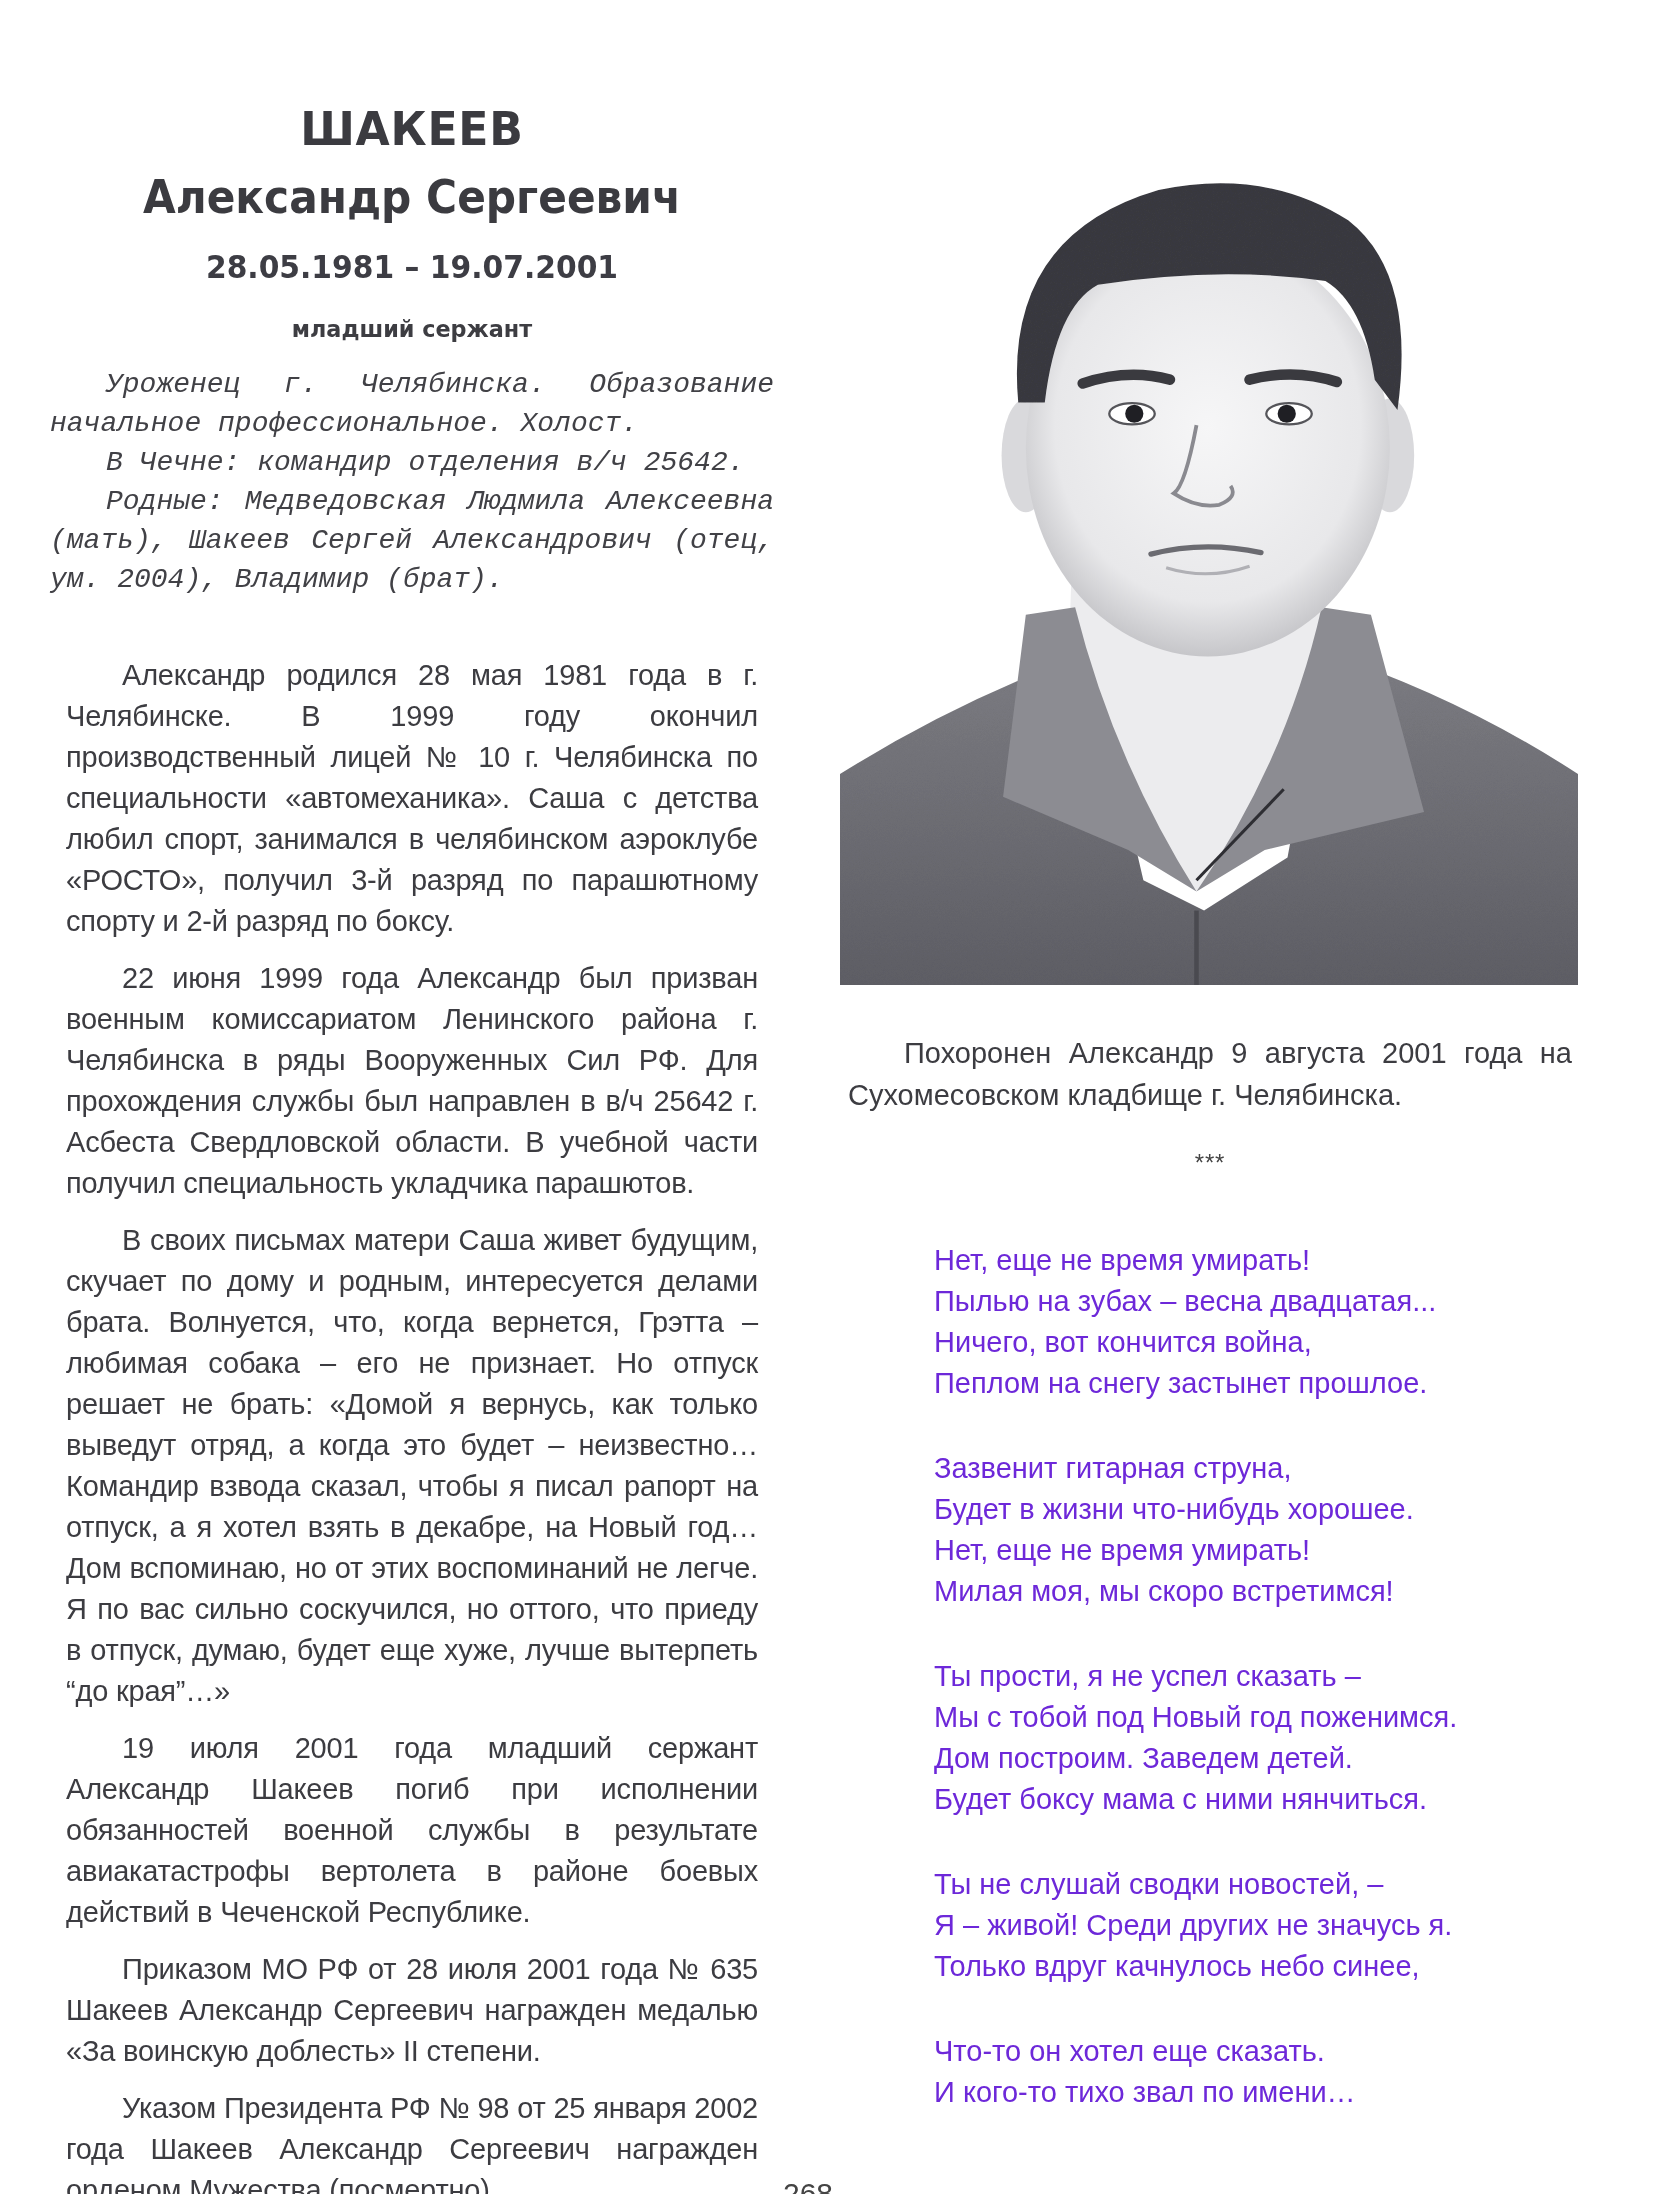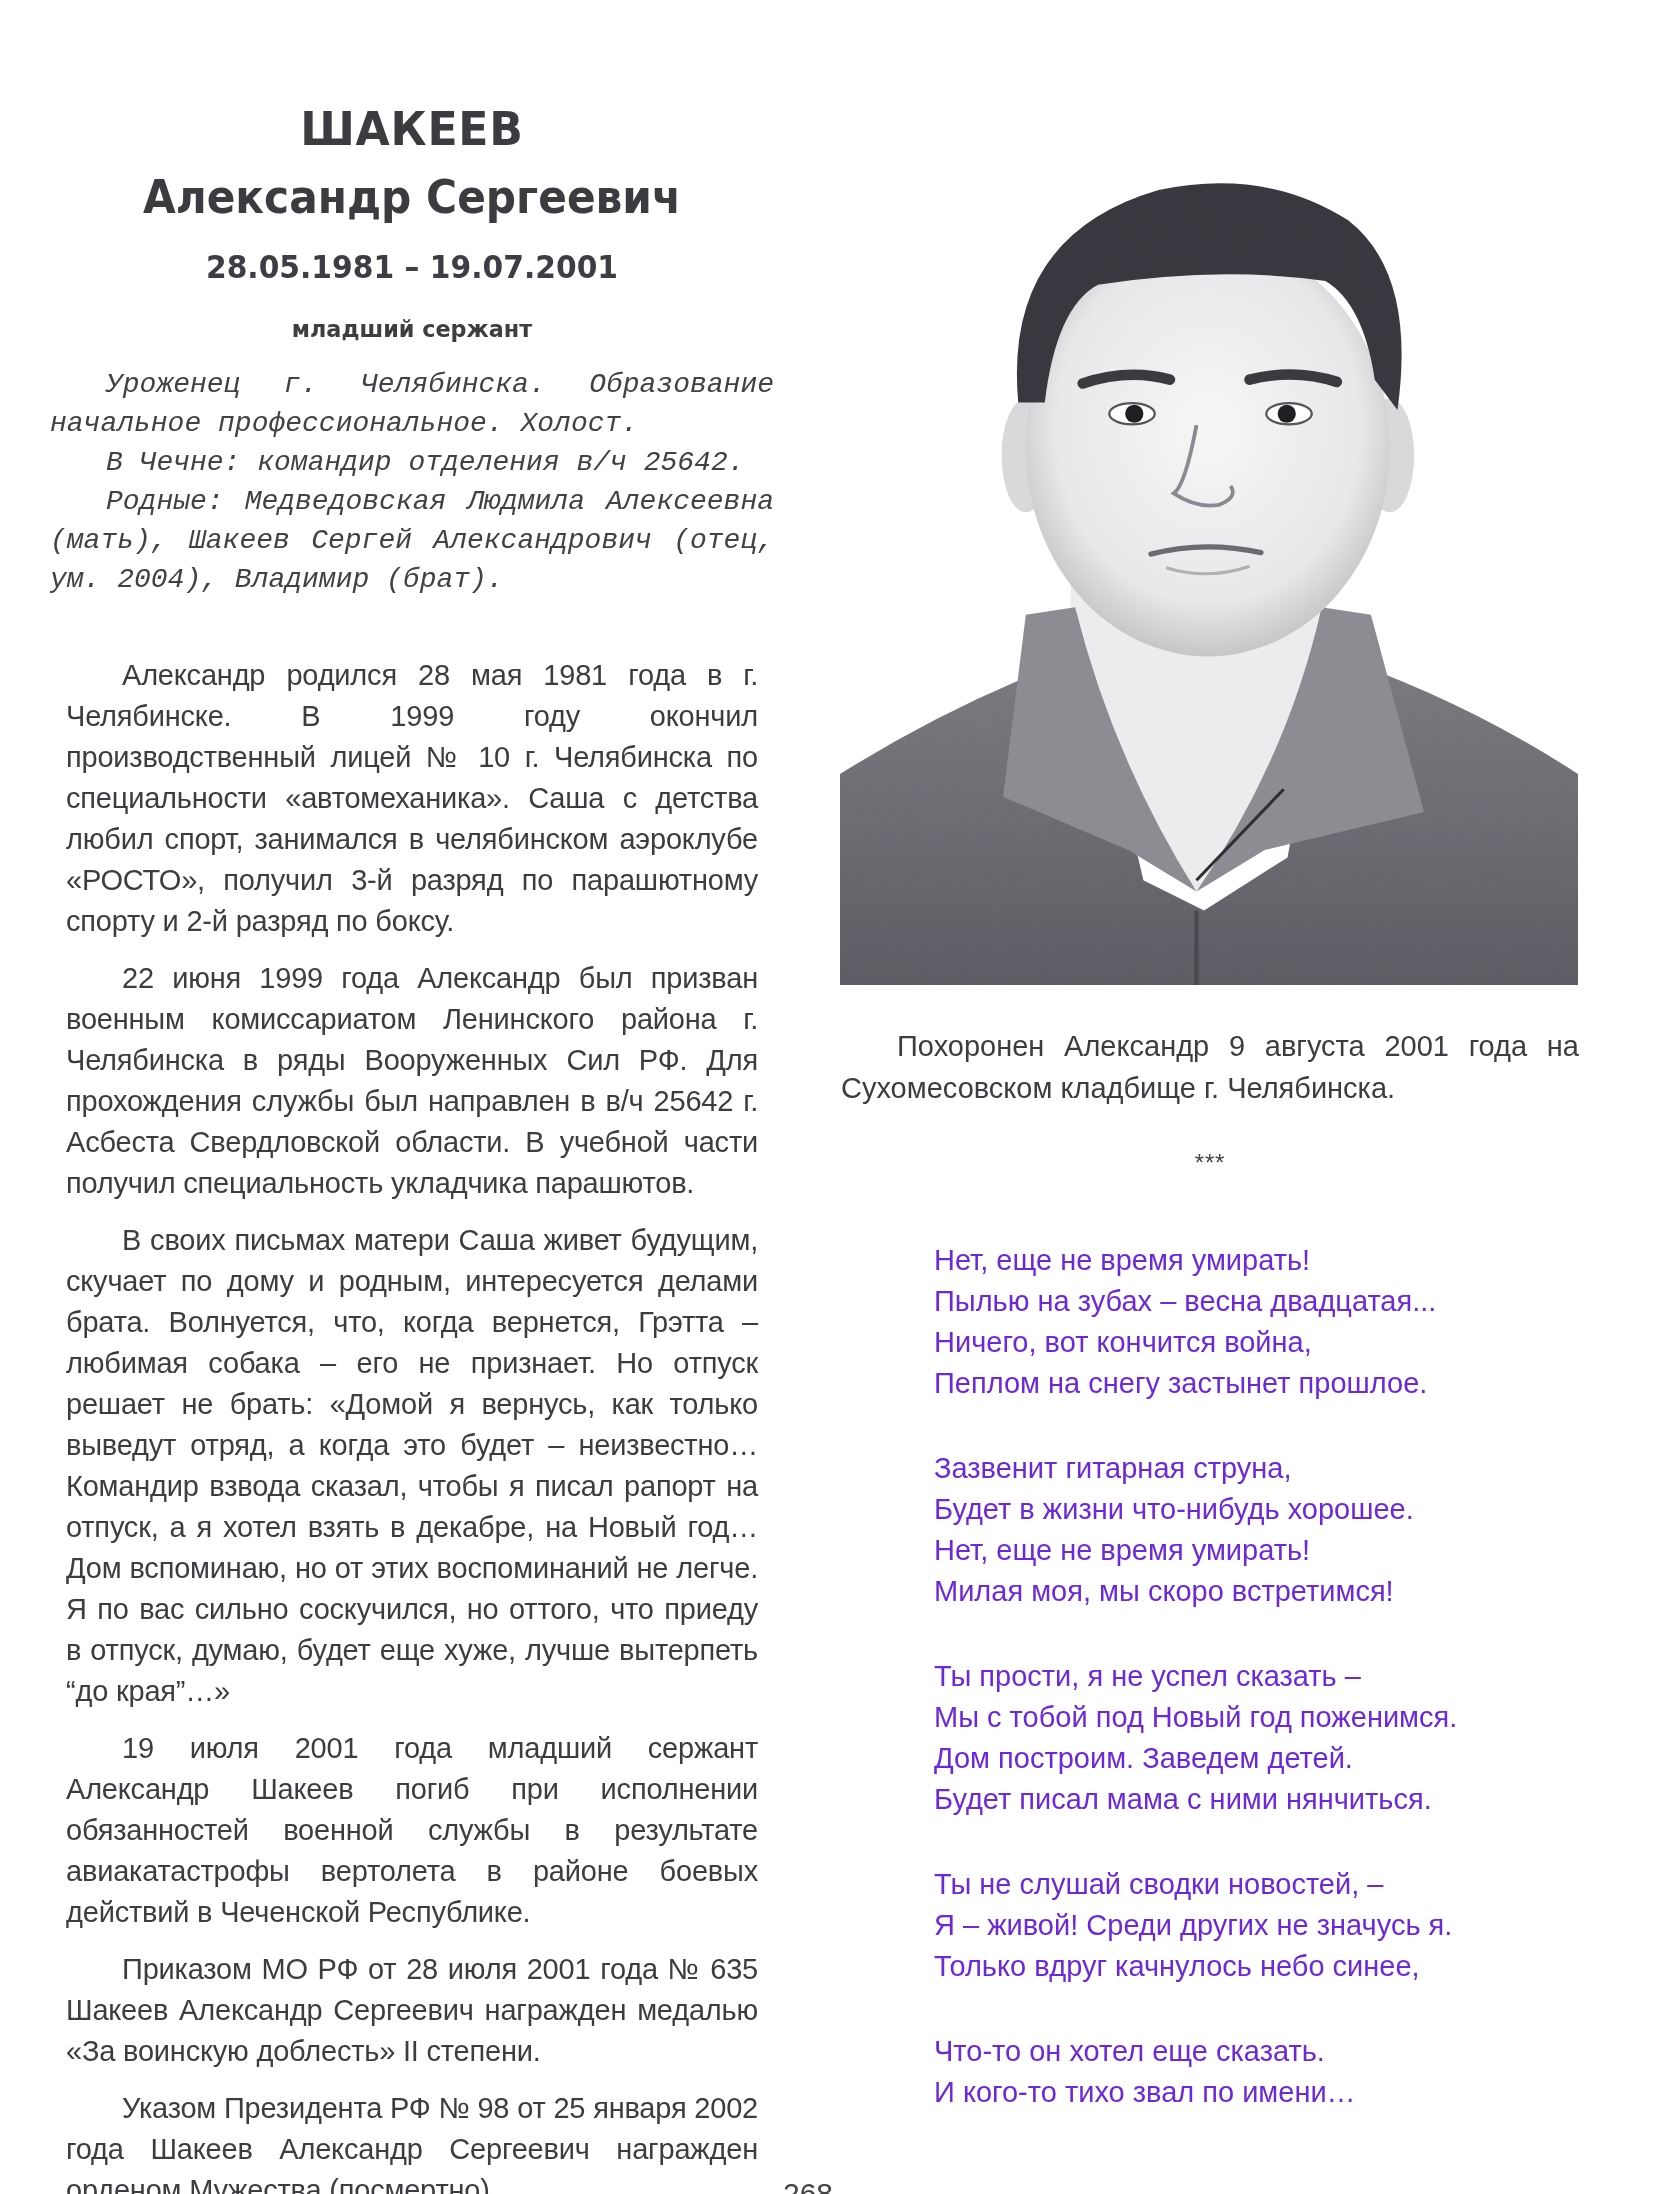--- a/index.html
+++ b/index.html
@@ -29,21 +29,21 @@
 
   .body-text { position: absolute; left: 0; top: 639px; width: 724px; }
   .body-text p { margin: 16px; font-size: 29px; line-height: 41px; text-align: justify;
                  text-align-last: left; color: #3c3c41; text-indent: 56px; letter-spacing: -0.2px; }
 
   .photo { position: absolute; left: 0; top: 152px; width: 738px; height: 833px;
            background: #ffffff; overflow: hidden; }
   .photo svg { display: block; }
 
   .caption { position: absolute; left: 0; top: 1024px; width: 740px; }
-  .caption p { margin: 1px; font-size: 29px; line-height: 42px; text-align: justify;
+  .caption p { margin: 8px; font-size: 29px; line-height: 42px; text-align: justify;
                text-align-last: left; text-indent: 56px; color: #3c3c41; }
 
   .stars { position: absolute; left: 0; width: 740px; top: 1149px; text-align: center;
            font-size: 24px; color: #444; letter-spacing: 0.8px; }
 
   .poem { position: absolute; left: 94px; top: 1240px; width: 637px; }
   .stanza { margin: 0 0 44px 0; }
   .stanza div { font-size: 29px; line-height: 41px; color: #6d28d9; white-space: nowrap; }
 
   .page-number { position: absolute; left: 783px; top: 2176px; font-size: 30px;
@@ -148,21 +148,21 @@
     <div class="stanza">
       <div>Зазвенит гитарная струна,</div>
       <div>Будет в жизни что-нибудь хорошее.</div>
       <div>Нет, еще не время умирать!</div>
       <div>Милая моя, мы скоро встретимся!</div>
     </div>
     <div class="stanza">
       <div>Ты прости, я не успел сказать –</div>
       <div>Мы с тобой под Новый год поженимся.</div>
       <div>Дом построим. Заведем детей.</div>
-      <div>Будет писал мама с ними нянчиться.</div>
+      <div>Будет боксу мама с ними нянчиться.</div>
     </div>
     <div class="stanza">
       <div>Ты не слушай сводки новостей, –</div>
       <div>Я – живой! Среди других не значусь я.</div>
       <div>Только вдруг качнулось небо синее,</div>
     </div>
     <div class="stanza">
       <div>Что-то он хотел еще сказать.</div>
       <div>И кого-то тихо звал по имени…</div>
     </div>

